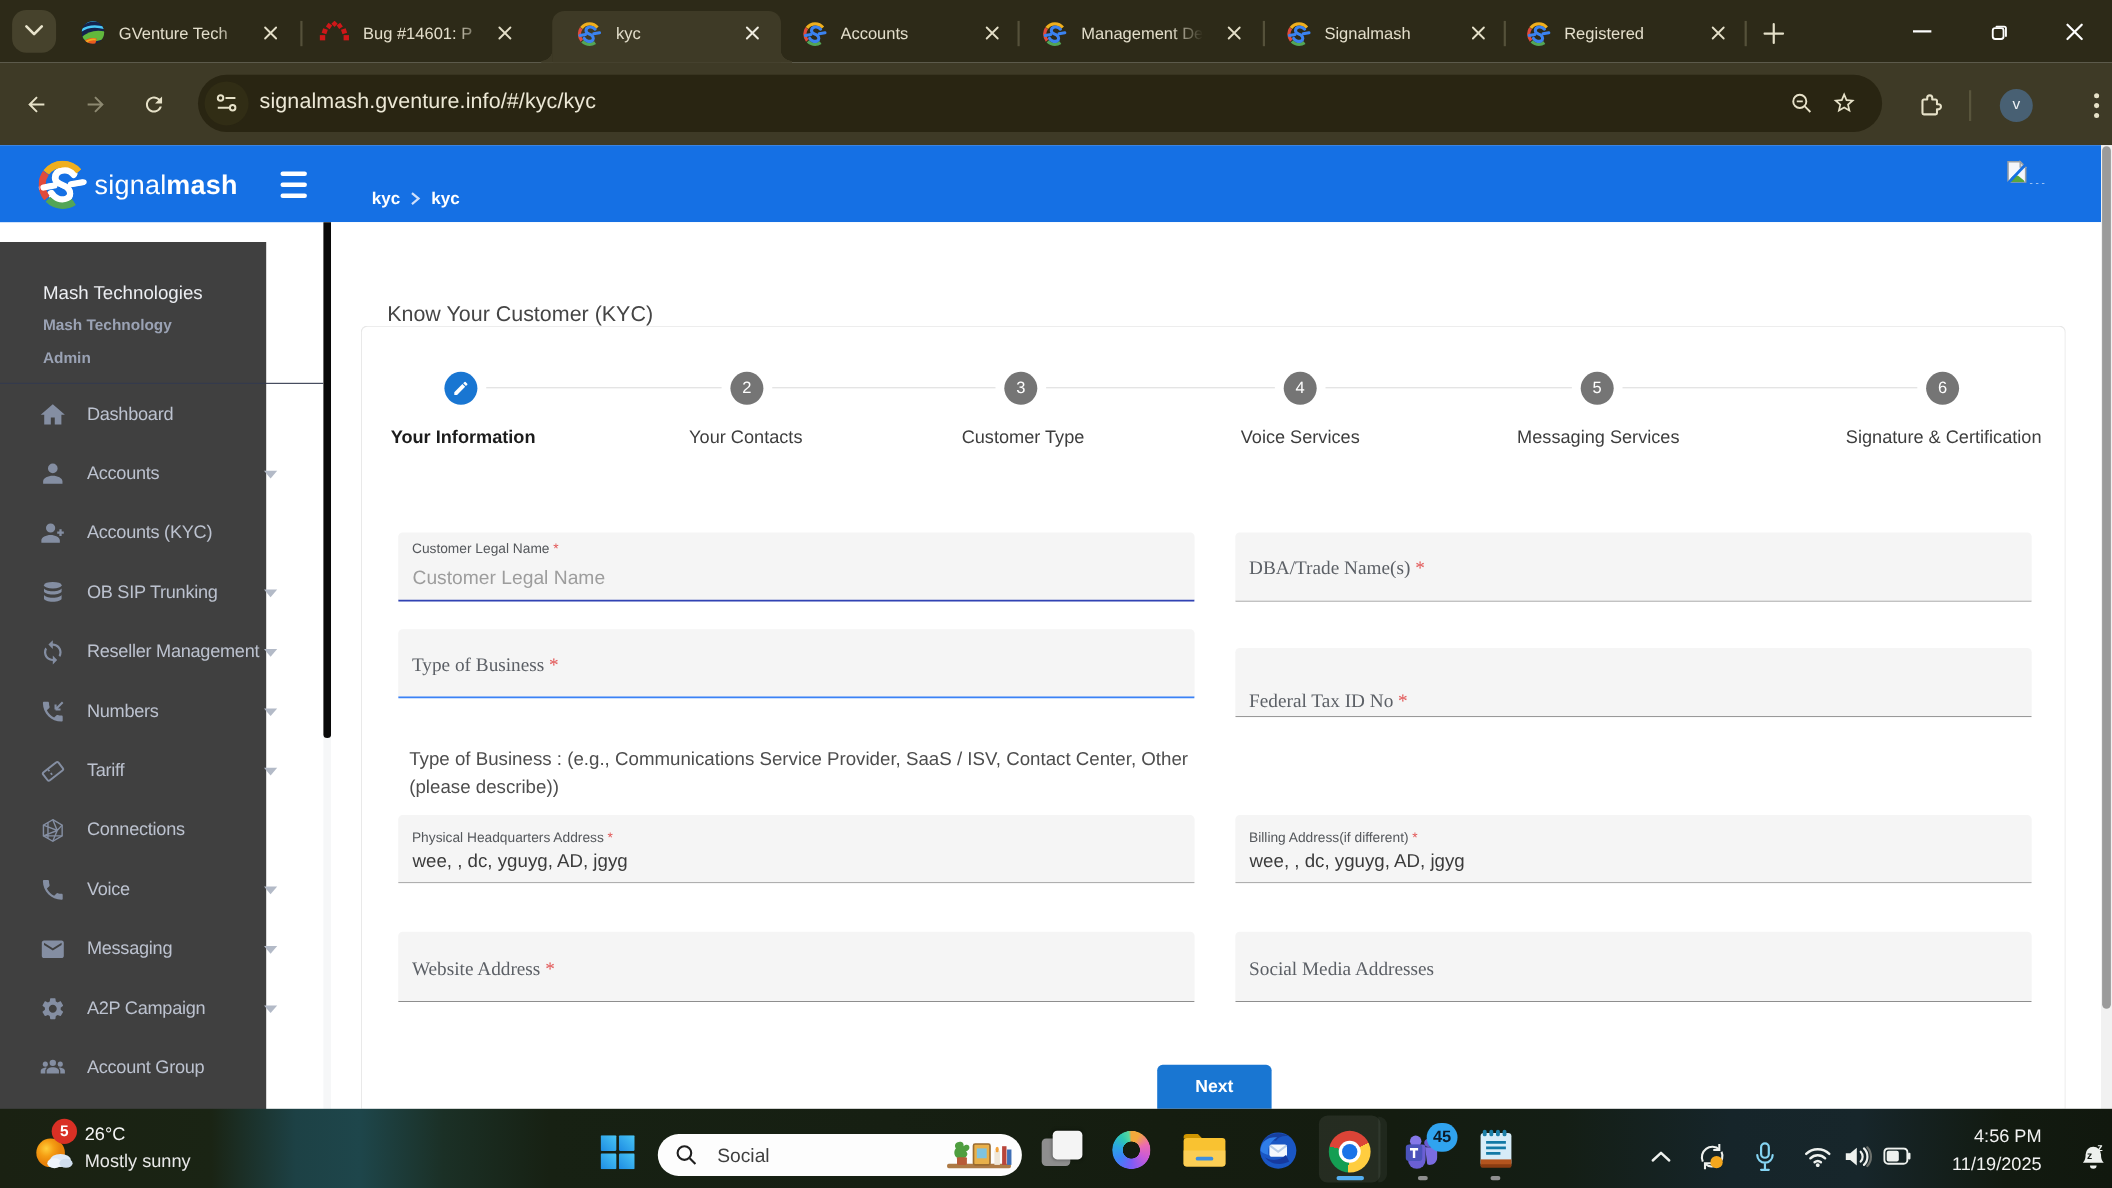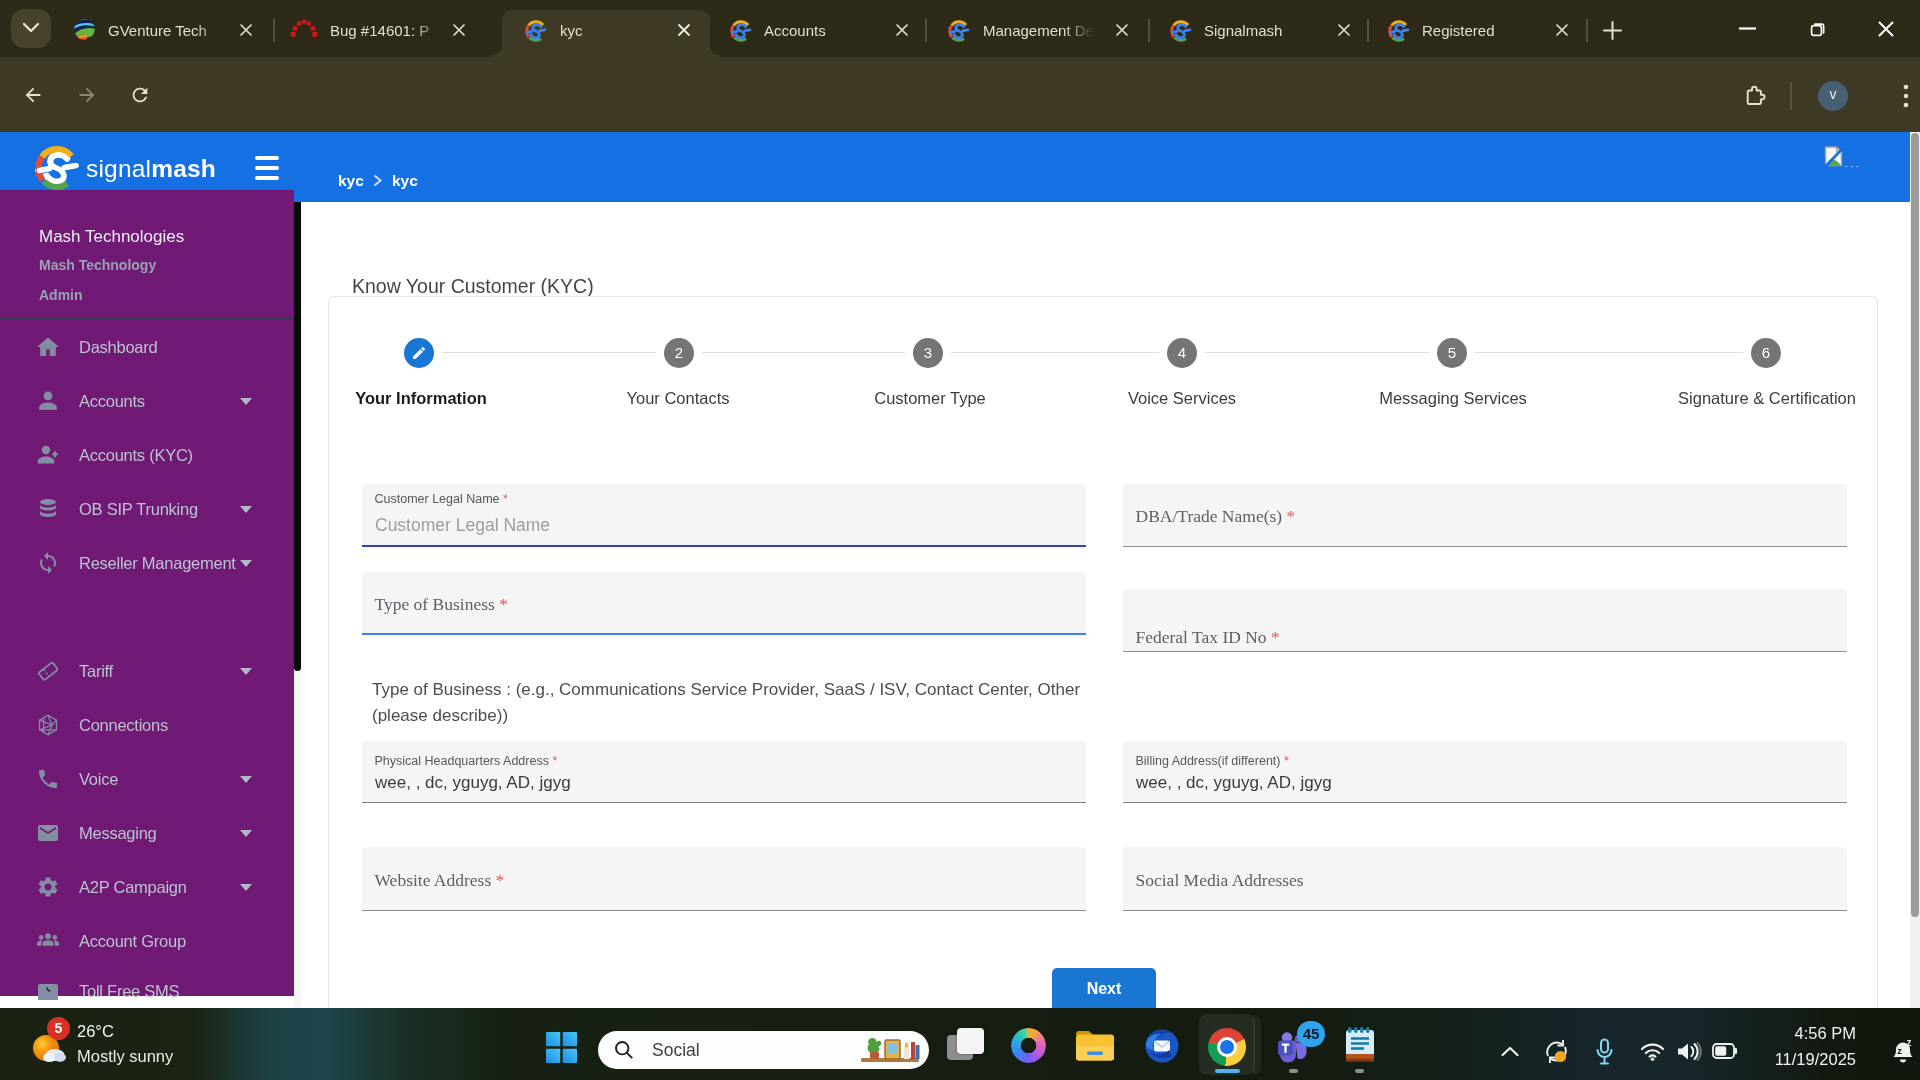--- a/index.html
+++ b/index.html
@@ -10,21 +10,21 @@
   #tabstrip { position:absolute; left:0; top:0; width:1920px; height:57px; background:#2d2a18; }
   #toolbar  { position:absolute; left:0; top:57px; width:1920px; height:75px; background:#3e3a26; }
   .tabtxt { font-size:15px; color:#e3decb; white-space:nowrap; overflow:hidden;
             -webkit-mask-image:linear-gradient(90deg,#000 72%,transparent 98%);
             mask-image:linear-gradient(90deg,#000 72%,transparent 98%); }
   .tabx { position:absolute; top:23px; width:14px; height:14px; }
   .sep { position:absolute; top:19px; width:2px; height:23px; background:#55513a; }
   #omnibox { position:absolute; left:180px; top:11px; width:1531px; height:52px; border-radius:26px; background:#292512; }
   
   #bluehead { position:absolute; left:0; top:132px; width:1910px; height:70px; background:#1570e4; }
-  #sidebar  { position:absolute; left:0; top:190px; width:294px; height:806px; background:#701a75; }
+  #sidebar  { position:absolute; left:0; top:220px; width:242px; height:806px; background:#404040; }
   .navitem { position:absolute; left:0; width:294px; height:54px; }
   .navico  { position:absolute; left:36px; top:50%; transform:translateY(-50%); width:24px; height:24px; }
   .navlbl  { position:absolute; left:79px; top:50%; transform:translateY(-50%); font-size:16.5px; letter-spacing:-0.25px; color:#bcc2cf; white-space:nowrap; }
   .caret   { position:absolute; left:240px; top:50%; margin-top:-3px; width:0; height:0;
              border-left:6px solid transparent; border-right:6px solid transparent; border-top:7px solid #b3bac7; }
   
   .fld { position:absolute; background:#f5f5f5; border-radius:4px 4px 0 0; }
   .biglbl { position:absolute; left:12.5px; font-size:17.5px; color:#5c6066;font-family:Liberation Serif, serif; }
   .smalllbl { position:absolute; left:12.5px; font-size:12.5px; color:#55585c; }
   .ast { color:#e25757; }
@@ -170,20 +170,41 @@
 <div id="toolbar">
   <svg class="abs" style="left:22px;top:27px" width="22" height="22" viewBox="0 0 24 24">
       <path d="M20 11H7.8l5.6-5.6L12 4l-8 8 8 8 1.4-1.4L7.8 13H20z" fill="#e6e1c8"></path>
     </svg>
   <svg class="abs" style="left:76px;top:27px" width="22" height="22" viewBox="0 0 24 24">
       <path d="M4 13h12.2l-5.6 5.6L12 20l8-8-8-8-1.4 1.4L16.2 11H4z" fill="#8d8971"></path>
     </svg>
   <svg class="abs" style="left:129px;top:27px" width="22" height="22" viewBox="0 0 24 24">
       <path d="M17.65 6.35C16.2 4.9 14.2 4 12 4c-4.42 0-7.99 3.58-7.99 8s3.57 8 7.99 8c3.73 0 6.84-2.55 7.73-6h-2.08c-.82 2.33-3.04 4-5.65 4-3.31 0-6-2.69-6-6s2.69-6 6-6c1.66 0 3.14.69 4.22 1.78L13 11h7V4l-2.35 2.35z" fill="#e6e1c8"></path>
     </svg>
+  <div id="omnibox">
+    <div class="abs" style="left:6px;top:6px;width:40px;height:40px;border-radius:50%;background:#312d15;"></div>
+    <svg class="abs" style="left:16px;top:16px" width="20" height="20" viewBox="0 0 20 20">
+      <g stroke="#e6e1c8" stroke-width="1.8" fill="none">
+        <circle cx="4.5" cy="5" r="2.5"></circle>
+          <path d="M9 5h9"></path>
+        <circle cx="15.5" cy="14" r="2.5"></circle>
+          <path d="M2 14h11"></path>
+      </g>
+    </svg>
+    <div class="abs" style="left:56px;top:13px;font-size:19.5px;color:#ece8d6;letter-spacing:0.1px;">signalmash.gventure.info/#/kyc/kyc</div>
+    <svg class="abs" style="left:1447px;top:15px" width="22" height="22" viewBox="0 0 24 24">
+      <g stroke="#e6e1c8" stroke-width="1.9" fill="none">
+        <circle cx="10" cy="10" r="6.5"></circle>
+          <path d="M15 15l5.5 5.5M7 10h6"></path>
+      </g>
+    </svg>
+    <svg class="abs" style="left:1485px;top:14px" width="23" height="23" viewBox="0 0 24 24">
+        <path d="M22 9.24l-7.19-.62L12 2 9.19 8.63 2 9.24l5.46 4.73L5.82 21 12 17.27 18.18 21l-1.63-7.03L22 9.24zM12 15.4l-3.76 2.27 1-4.28-3.32-2.88 4.38-.38L12 6.1l1.71 4.04 4.38.38-3.32 2.88 1 4.28L12 15.4z" fill="#e6e1c8"></path>
+      </svg>
+  </div>
   <svg class="abs" style="left:1742px;top:27px" width="24" height="24" viewBox="0 0 24 24">
     <path d="M7 6.5 h3 V5 a2.3 2.3 0 0 1 4.6 0 v1.5 h3 a1.3 1.3 0 0 1 1.3 1.3 v3 h1.3 a2.3 2.3 0 0 1 0 4.6 h-1.3 v3.3 a1.3 1.3 0 0 1 -1.3 1.3 H7 a1.3 1.3 0 0 1 -1.3 -1.3 V7.8 A1.3 1.3 0 0 1 7 6.5 Z" stroke="#e6e1c8" stroke-width="1.9" fill="none" stroke-linejoin="round"></path>
   </svg>
   <div class="abs" style="left:1790px;top:25px;width:2px;height:28px;background:#59553c;"></div>
   <div class="abs" style="left:1818px;top:24px;width:30px;height:30px;border-radius:50%;background:#486073;"></div>
   <div class="abs" style="left:1818px;top:29px;width:30px;text-align:center;font-size:14px;color:#eef2f5;">v</div>
   <svg class="abs" style="left:1903px;top:27px" width="6" height="24" viewBox="0 0 6 24">
     <circle cx="3" cy="3" r="2.3" fill="#e6e1c8"></circle>
       <circle cx="3" cy="12" r="2.3" fill="#e6e1c8"></circle>
       <circle cx="3" cy="21" r="2.3" fill="#e6e1c8"></circle>
@@ -258,20 +279,28 @@
   </div>
 
   <div class="navitem" style="top:346px;">
     <svg class="navico" viewBox="0 0 24 24">
         <path d="M12 4V1L8 5l4 4V6c3.31 0 6 2.69 6 6 0 1.01-.25 1.97-.7 2.8l1.46 1.46A7.93 7.93 0 0 0 20 12c0-4.42-3.58-8-8-8zm0 14c-3.31 0-6-2.69-6-6 0-1.01.25-1.97.7-2.8L5.24 7.74A7.93 7.93 0 0 0 4 12c0 4.42 3.58 8 8 8v3l4-4-4-4v3z" fill="#848ea2"></path>
       </svg>
     <div class="navlbl">Reseller Management</div>
       <div class="caret"></div>
   </div>
 
+  <div class="navitem" style="top:400px;">
+    <svg class="navico" viewBox="0 0 24 24">
+        <path d="M6.62 10.79c1.44 2.83 3.76 5.14 6.59 6.59l2.2-2.2c.27-.27.67-.36 1.02-.24 1.12.37 2.33.57 3.57.57.55 0 1 .45 1 1V20c0 .55-.45 1-1 1-9.39 0-17-7.61-17-17 0-.55.45-1 1-1h3.5c.55 0 1 .45 1 1 0 1.25.2 2.45.57 3.57.11.35.03.74-.25 1.02l-2.2 2.2z" fill="#848ea2"></path>
+        <path d="M21 3.5 L14.5 10 M14.5 10 V5.5 M14.5 10 H19" stroke="#848ea2" stroke-width="1.9" fill="none"></path>
+      </svg>
+    <div class="navlbl">Numbers</div>
+      <div class="caret"></div>
+  </div>
 
   <div class="navitem" style="top:454px;">
     <svg class="navico" viewBox="0 0 24 24">
         <g transform="rotate(-38 12 12)">
           <rect x="3.2" y="7.6" width="17.6" height="9.4" rx="1.6" stroke="#848ea2" stroke-width="1.8" fill="none"></rect>
           <path d="M9.5 8.2 v8.2" stroke="#848ea2" stroke-width="1.6" stroke-dasharray="2 2" fill="none"></path>
         </g>
       </svg>
     <div class="navlbl">Tariff</div>
       <div class="caret"></div>

